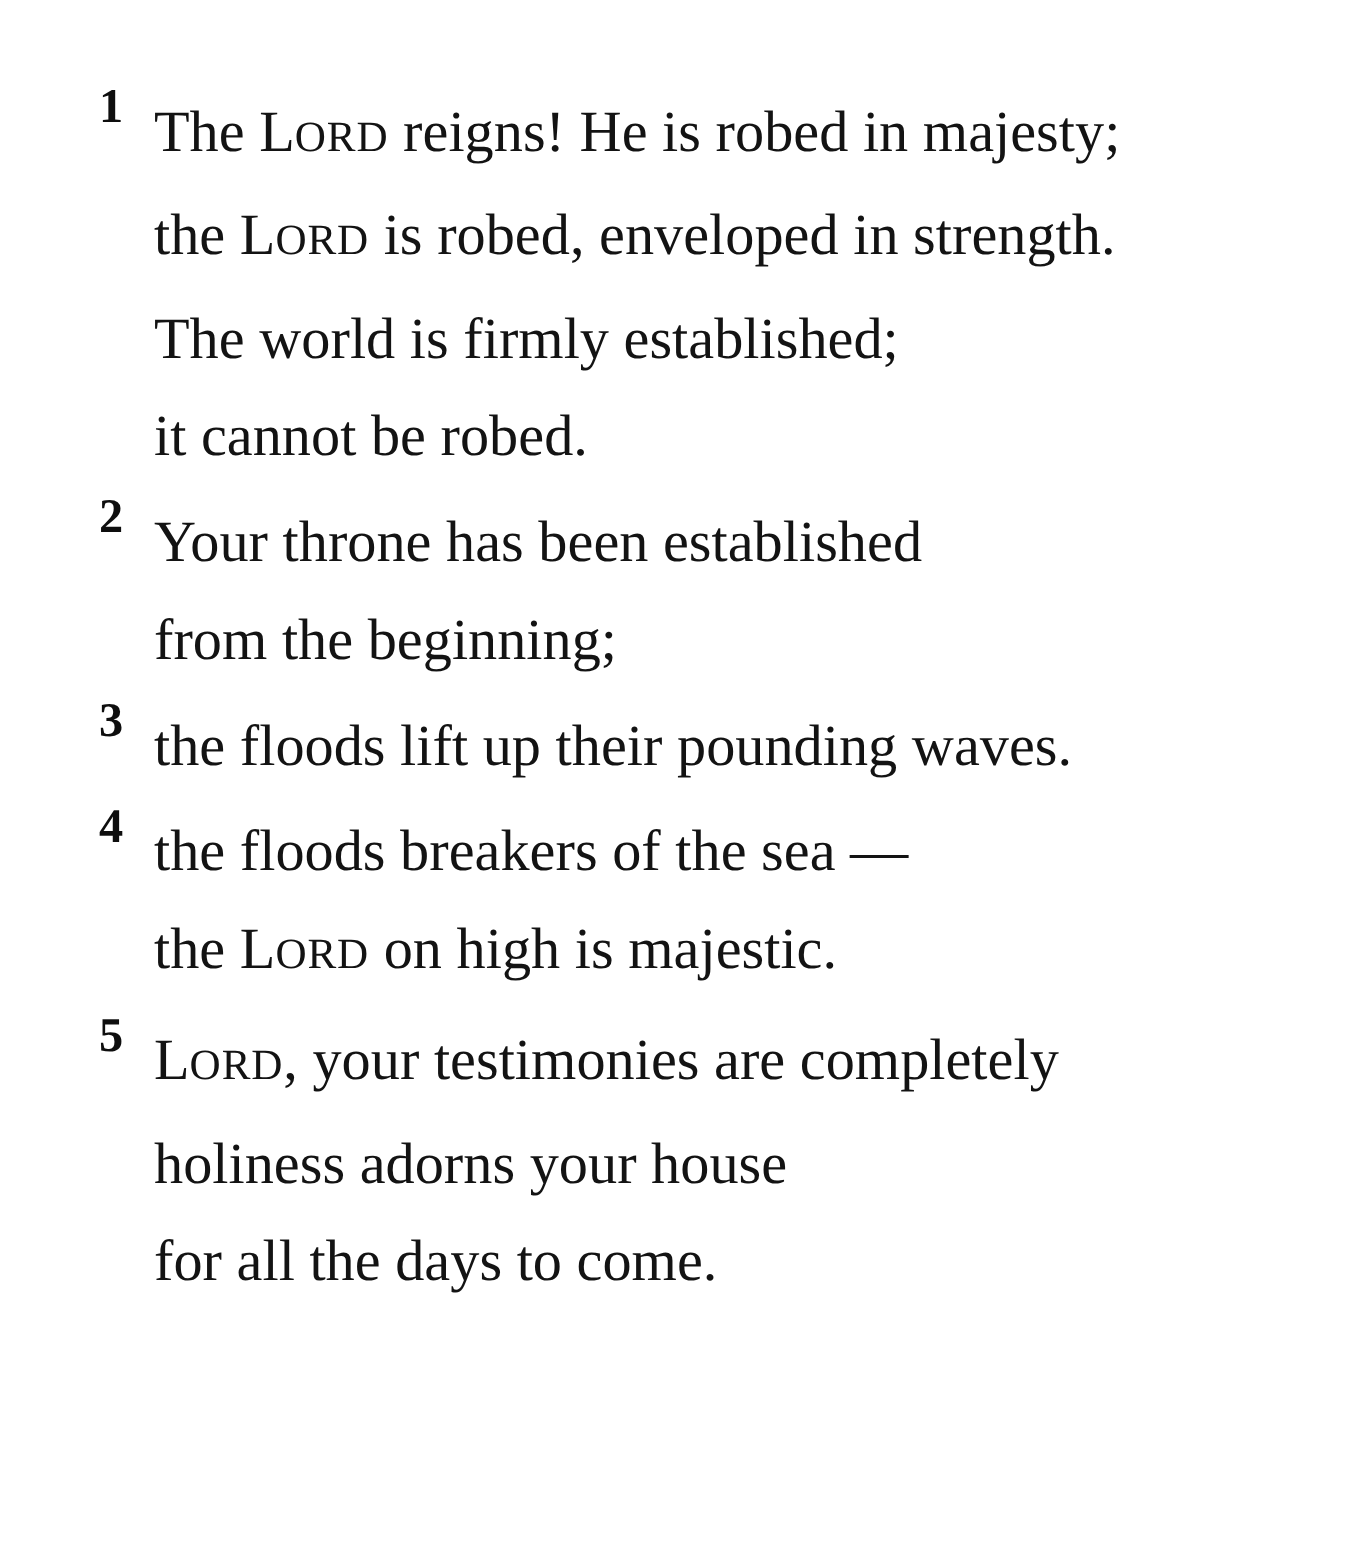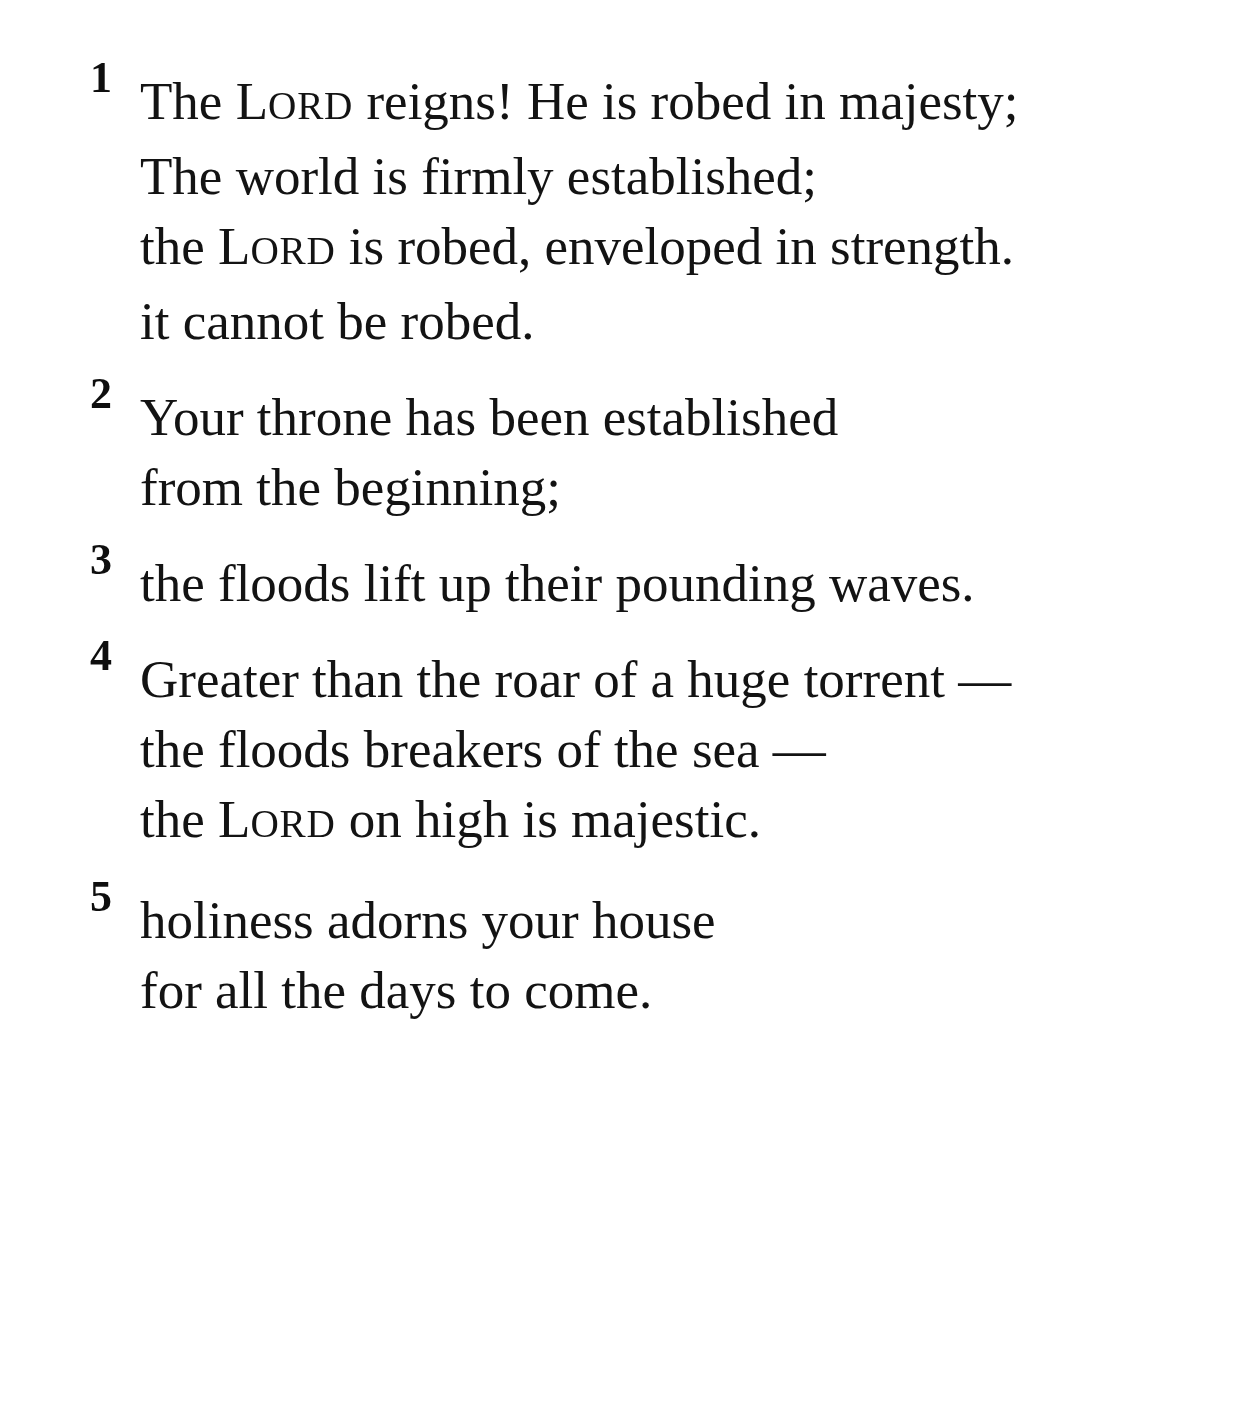--- a/index.html
+++ b/index.html
@@ -27,53 +27,54 @@
     position: absolute;
     left: -50px;
     top: -10px;
     font-weight: bold;
     font-size: 44px;
     line-height: 1;
     color: #0e0e0e;
   }
   .verse-line {
     white-space: nowrap;
+    margin-top: 19px;
   }
   .verse-line.wrap-line {
     margin-left: -41px;
   }
   .divine-name .sc-rest {
     font-size: 0.74em;
     letter-spacing: 0.02em;
   }
 </style>
 </head>
 <body>
 
 <main class="passage">
     <div class="verse">
       <span class="verse-number">1</span>
       <div class="verse-line">The <span class="divine-name">L<span class="sc-rest">ORD</span></span> reigns! He is robed in majesty;</div>
+      <div class="verse-line">the <span class="divine-name">L<span class="sc-rest">ORD</span></span> is robed, enveloped in strength.</div>
       <div class="verse-line">The world is firmly established;</div>
-      <div class="verse-line">the <span class="divine-name">L<span class="sc-rest">ORD</span></span> is robed, enveloped in strength.</div>
       <div class="verse-line">it cannot be robed.</div>
     </div>
     <div class="verse">
       <span class="verse-number">2</span>
       <div class="verse-line">Your throne has been established</div>
       <div class="verse-line">from the beginning;</div>
     </div>
     <div class="verse">
       <span class="verse-number">3</span>
       <div class="verse-line">the floods lift up their pounding waves.</div>
     </div>
     <div class="verse">
       <span class="verse-number">4</span>
-      <div class="verse-line">Greater than the roar of a huge torrent —</div>
       <div class="verse-line">the floods breakers of the sea —</div>
       <div class="verse-line">the <span class="divine-name">L<span class="sc-rest">ORD</span></span> on high is majestic.</div>
     </div>
     <div class="verse">
       <span class="verse-number">5</span>
+      <div class="verse-line"><span class="divine-name">L<span class="sc-rest">ORD</span></span>, your testimonies are completely</div>
       <div class="verse-line">holiness adorns your house</div>
       <div class="verse-line">for all the days to come.</div>
     </div>
   </main>
 
 </body></html>

